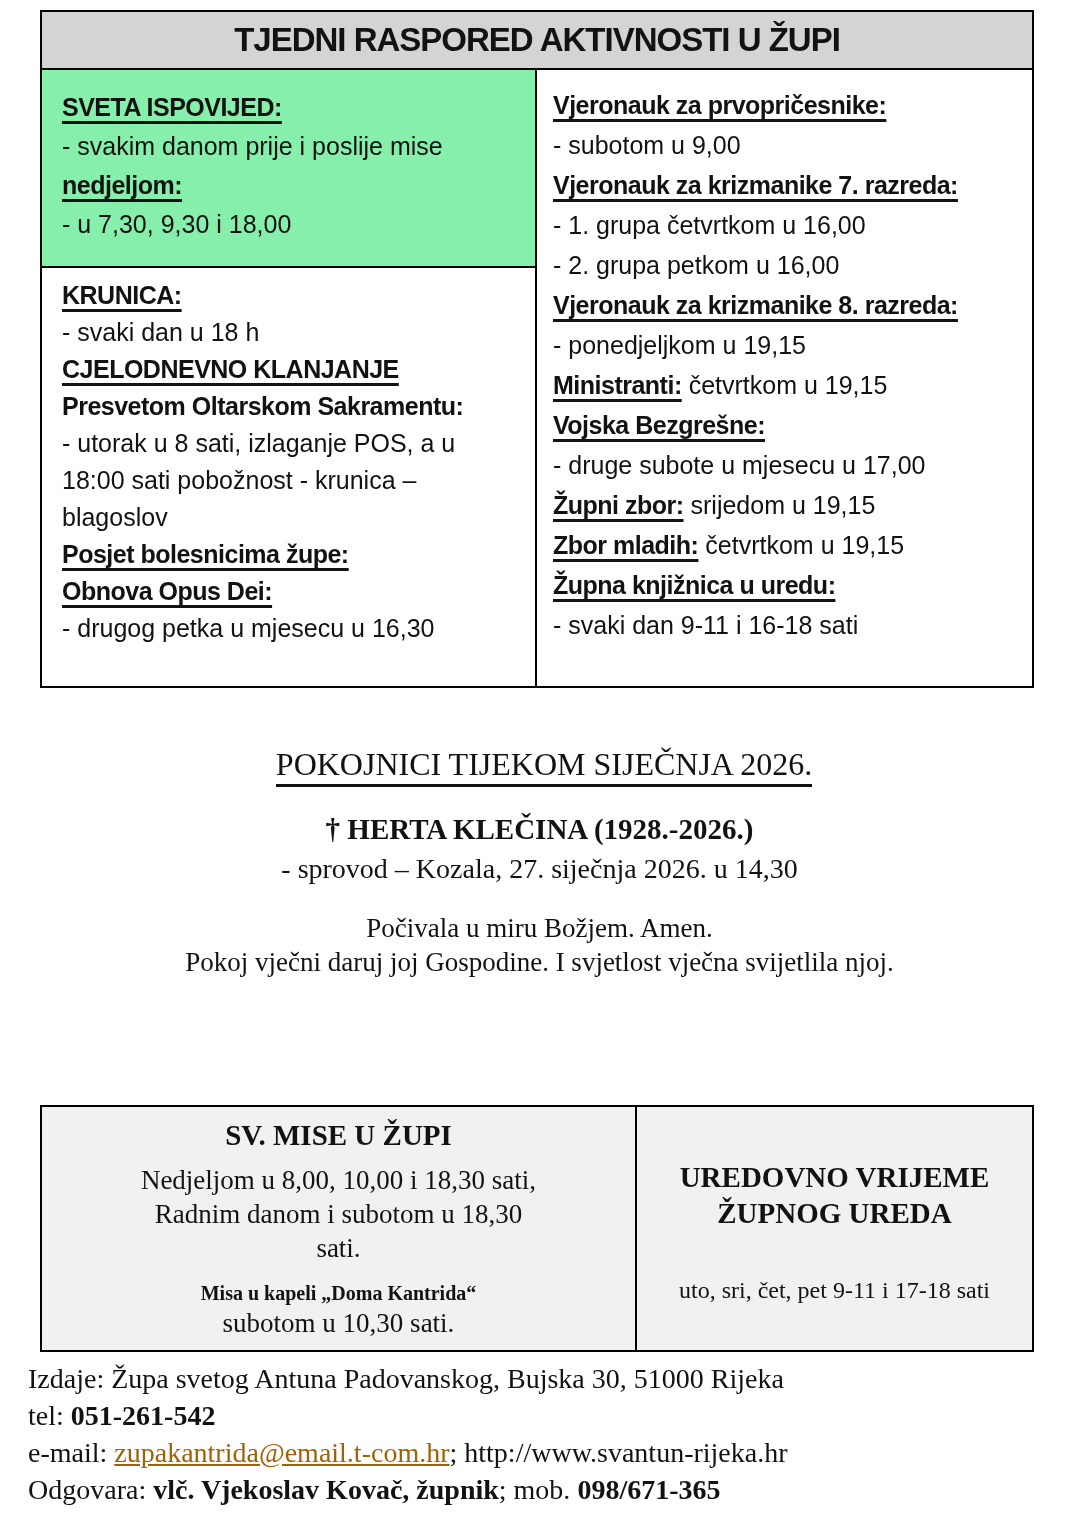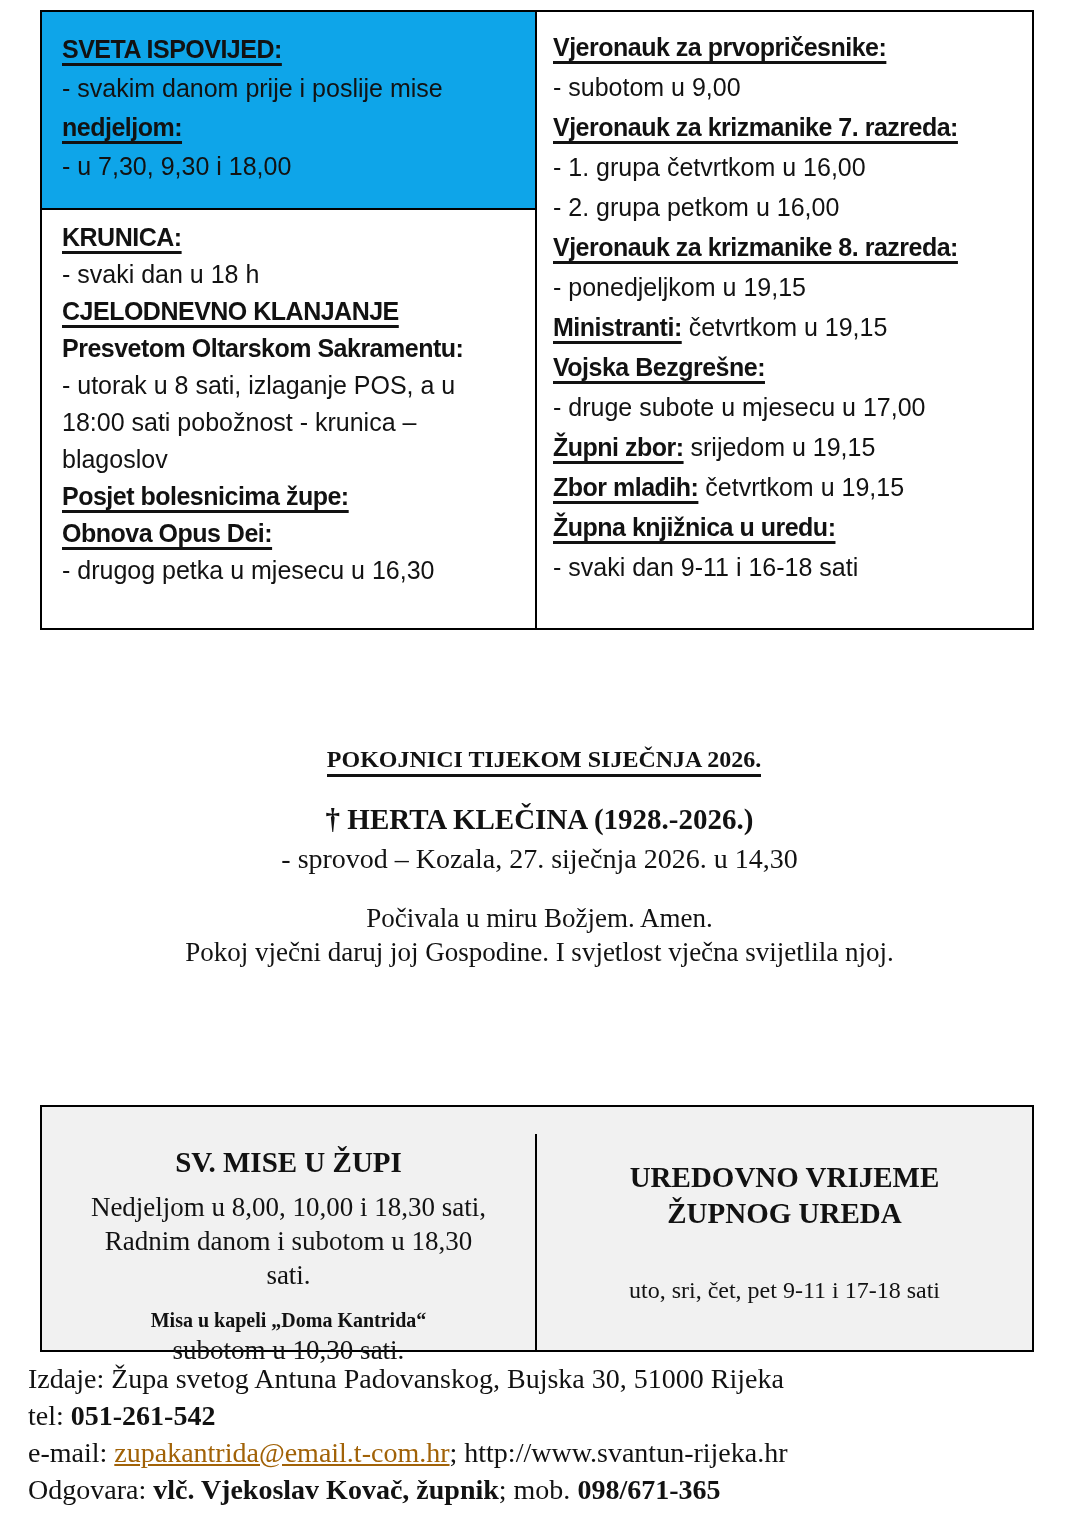--- a/index.html
+++ b/index.html
@@ -6,62 +6,63 @@
   .sheet{position:relative;width:1079px;height:1517px;background:#ffffff;
          font-family:"Liberation Sans",sans-serif;color:#121212;overflow:hidden;}
 
   
   .sched{position:absolute;left:40px;top:10px;width:994px;border:2px solid #000;box-sizing:border-box;}
   .sched-header{height:56px;background:#d4d4d4;border-bottom:2px solid #000;
                 display:flex;align-items:center;justify-content:center;
                 font-weight:bold;font-size:33px;letter-spacing:-1px;}
   .sched-body{display:flex;height:616px;}
   .col-left{width:495px;border-right:2px solid #000;box-sizing:border-box;display:flex;flex-direction:column;}
-  .cell-top{height:198px;box-sizing:border-box;background:#0ea5e9;border-bottom:2px solid #000;
+  .cell-top{height:198px;box-sizing:border-box;background:#86efac;border-bottom:2px solid #000;
             padding:18px 16px 0 20px;font-size:25px;line-height:39px;}
   .cell-bottom{flex:1;padding:9px 14px 6px 20px;font-size:25px;line-height:37px;}
   .col-right{flex:1;padding:15px 10px 0 16px;font-size:25px;line-height:40px;}
   .tline{white-space:nowrap;}
   .seg-b{font-weight:bold;letter-spacing:-0.5px;}
   .seg-u{text-decoration:underline;text-decoration-thickness:2.5px;text-underline-offset:5px;}
 
   
   .obit{position:absolute;left:0;top:746px;width:1079px;text-align:center;
         font-family:"Liberation Serif",serif;color:#121212;}
-  .obit-title{font-size:24px;font-weight:bold;padding-left:9px;}
+  .obit-title{font-size:32px;font-weight:normal;padding-left:9px;}
   .obit-title-inner{border-bottom:3px solid #121212;padding-bottom:2px;}
   .obit-name{margin-top:30px;font-size:29px;font-weight:bold;}
   .obit-funeral{margin-top:7px;font-size:28px;}
   .obit-prayer{margin-top:26px;font-size:27px;line-height:34px;}
   .obit-prayer .tline{white-space:nowrap;}
 
   
   .masses{position:absolute;left:40px;top:1105px;width:994px;height:247px;box-sizing:border-box;
           border:2px solid #000;background:#f1f1f1;display:flex;
           font-family:"Liberation Serif",serif;}
-  .m-left{width:495px;box-sizing:border-box;border-right:2px solid #000;text-align:center;padding:10px 18px 8px;margin-top:27px;}
+  .m-left{width:595px;box-sizing:border-box;border-right:2px solid #000;text-align:center;padding:10px 18px 8px;}
   .m-title{font-size:29px;font-weight:bold;line-height:36px;}
   .m-para{margin-top:10px;font-size:27px;line-height:34px;}
   .m-chapel{margin-top:17px;font-size:20px;font-weight:bold;}
   .m-chapel-time{font-size:27px;margin-top:3px;}
   .m-right{flex:1;text-align:center;padding:52px 20px 0;border-radius:11px;}
   .m-hours{margin-top:46px;font-size:24px;}
 
   
   .footer{position:absolute;left:28px;top:1360px;font-family:"Liberation Serif",serif;
           font-size:28px;line-height:37px;color:#121212;}
   .footer .seg-b{letter-spacing:0;}
   .seg-link{color:#a16207;text-decoration:underline;}
 </style>
 </head>
 <body>
 
 <div class="sheet">
 
   <div class="sched">
+    <div class="sched-header">TJEDNI RASPORED AKTIVNOSTI U ŽUPI</div>
     <div class="sched-body">
       <div class="col-left">
         <div class="cell-top">
             <div class="tline"><span class="seg-b seg-u">SVETA ISPOVIJED:</span></div>
             <div class="tline"><span>- svakim danom prije i poslije mise</span></div>
             <div class="tline"><span class="seg-b seg-u">nedjeljom:</span></div>
             <div class="tline"><span>- u 7,30, 9,30 i 18,00</span></div>
           </div>
         <div class="cell-bottom">
             <div class="tline"><span class="seg-b seg-u">KRUNICA:</span></div>

